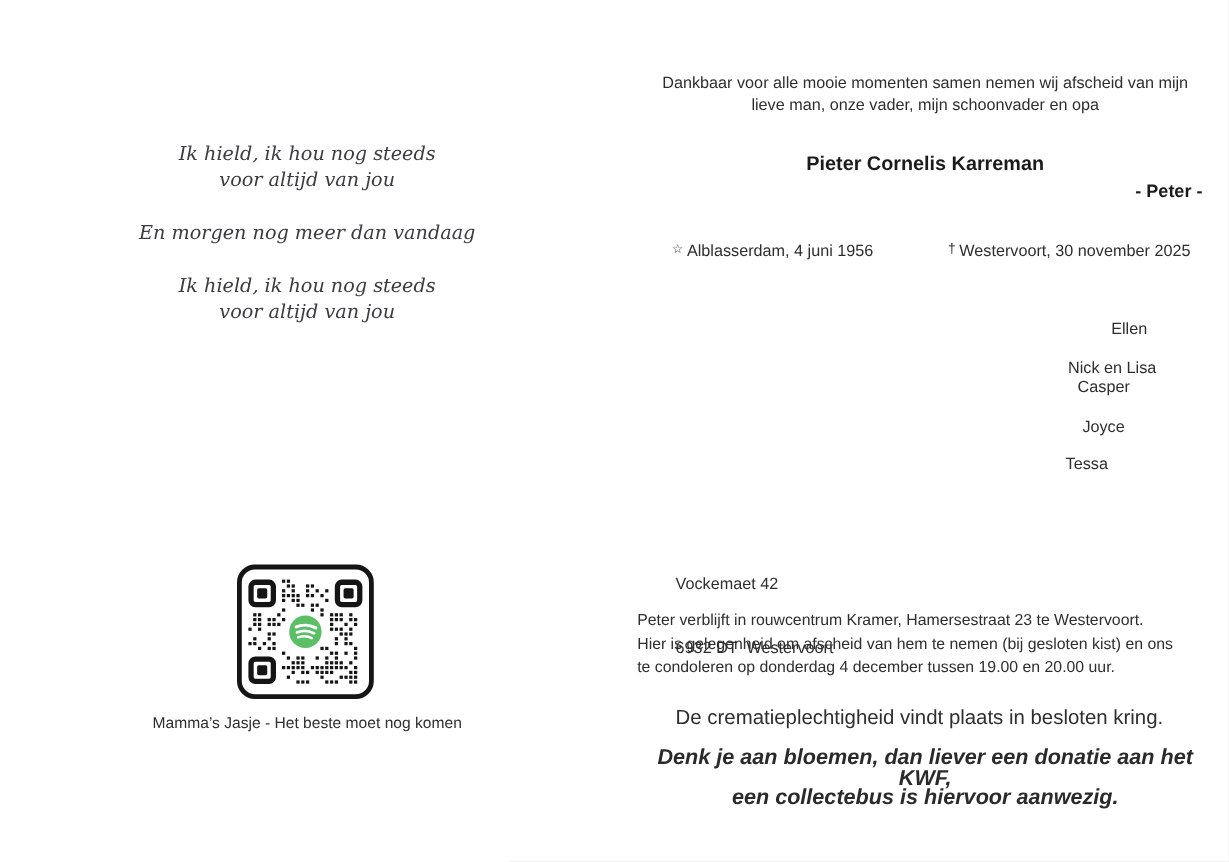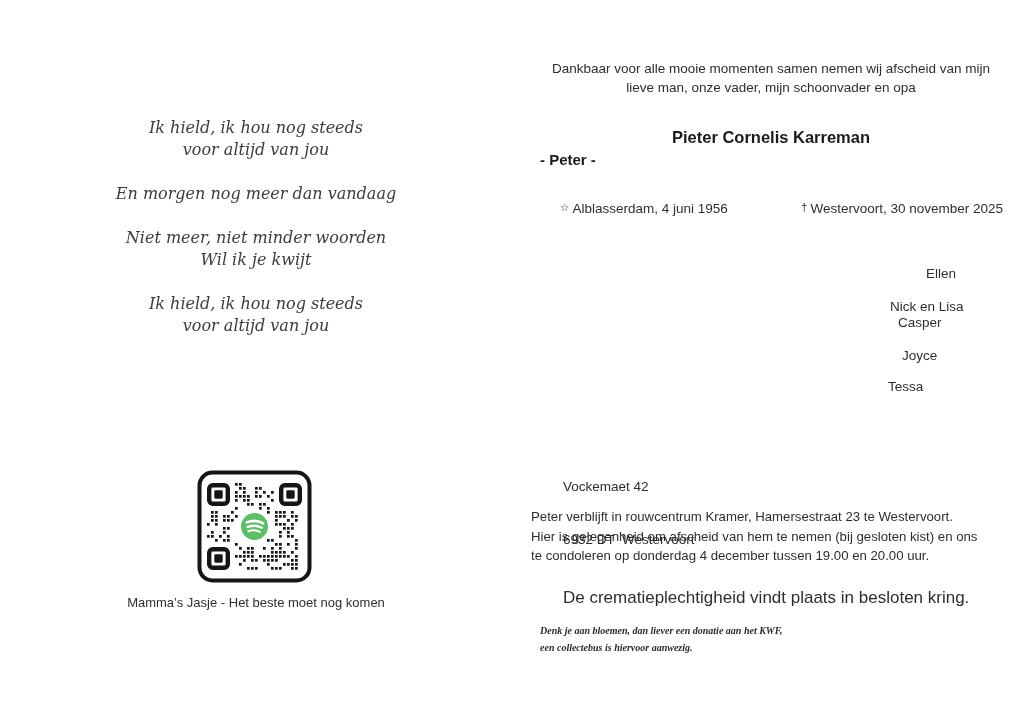--- a/index.html
+++ b/index.html
@@ -24,63 +24,59 @@
   .intro {
     position:absolute; left:540px; top:59px; width:462px;
     text-align:center; font-size:13.5px; line-height:19px;
   }
   .deceased-name {
     position:absolute; left:540px; top:128px; width:462px;
     text-align:center; font-size:16.5px; font-weight:700; color:#1b1b1b;
   }
   .nickname {
     position:absolute; left:540px; top:151px; width:462px;
-    text-align:left; font-size:15px; font-weight:700; color:#1b1b1b;
+    text-align:right; font-size:15px; font-weight:700; color:#1b1b1b;
   }
   .birth-line { position:absolute; left:560px; top:201px; font-size:13.5px; white-space:nowrap; }
-  .death-line { position:absolute; left:790px; top:201px; font-size:13.5px; white-space:nowrap;margin-left:11px; }
+  .death-line { position:absolute; left:790px; top:201px; font-size:13.5px; white-space:nowrap; }
   .birth-symbol { font-size:10.5px; position:relative; top:-2px; margin-right:3px; }
   .death-symbol { font-size:11.5px; position:relative; top:-2px; margin-right:3px; }
   .family-name { position:absolute; font-size:13.5px; white-space:nowrap; }
   .fam-0 { left:880px; top:266px;margin-left:46px; }
   .fam-1 { left:890px; top:299px; }
   .fam-2 { left:898px; top:315px; }
   .fam-3 { left:890px; top:348px;margin-left:12px; }
   .fam-4 { left:888px; top:379px; }
   .address {
     position:absolute; left:563px; top:443px;
     font-size:13.5px; line-height:17.5px; white-space:pre-wrap;
   }
   .visitation {
     position:absolute; left:531px; top:507px;
     font-size:13.2px; line-height:19.7px; white-space:nowrap;
   }
   .ceremony { position:absolute; left:563px; top:588px; font-size:17px; white-space:nowrap; }
   .flowers {
     position:absolute; left:540px; top:623px; width:462px;
-    text-align:left; font-style:italic; font-weight:700;
-    font-size:10px; line-height:16.5px; color:#2a2a2a;font-family:Liberation Serif, serif;
+    text-align:center; font-style:italic; font-weight:700;
+    font-size:18px; line-height:16.5px; color:#2a2a2a;
   }
 </style>
 </head>
 <body>
 
 <div class="card">
 
   <div class="poem">
     <div class="stanza">
       <div>Ik hield, ik hou nog steeds</div>
       <div>voor altijd van jou</div>
     </div>
     <div class="stanza">
       <div>En morgen nog meer dan vandaag</div>
-    </div>
-    <div class="stanza">
-      <div>Niet meer, niet minder woorden</div>
-      <div>Wil ik je kwijt</div>
     </div>
     <div class="stanza">
       <div>Ik hield, ik hou nog steeds</div>
       <div>voor altijd van jou</div>
     </div>
   </div>
 
   <div class="qr-wrap">
     <svg width="115" height="113" viewBox="0 0 115 113">
 

